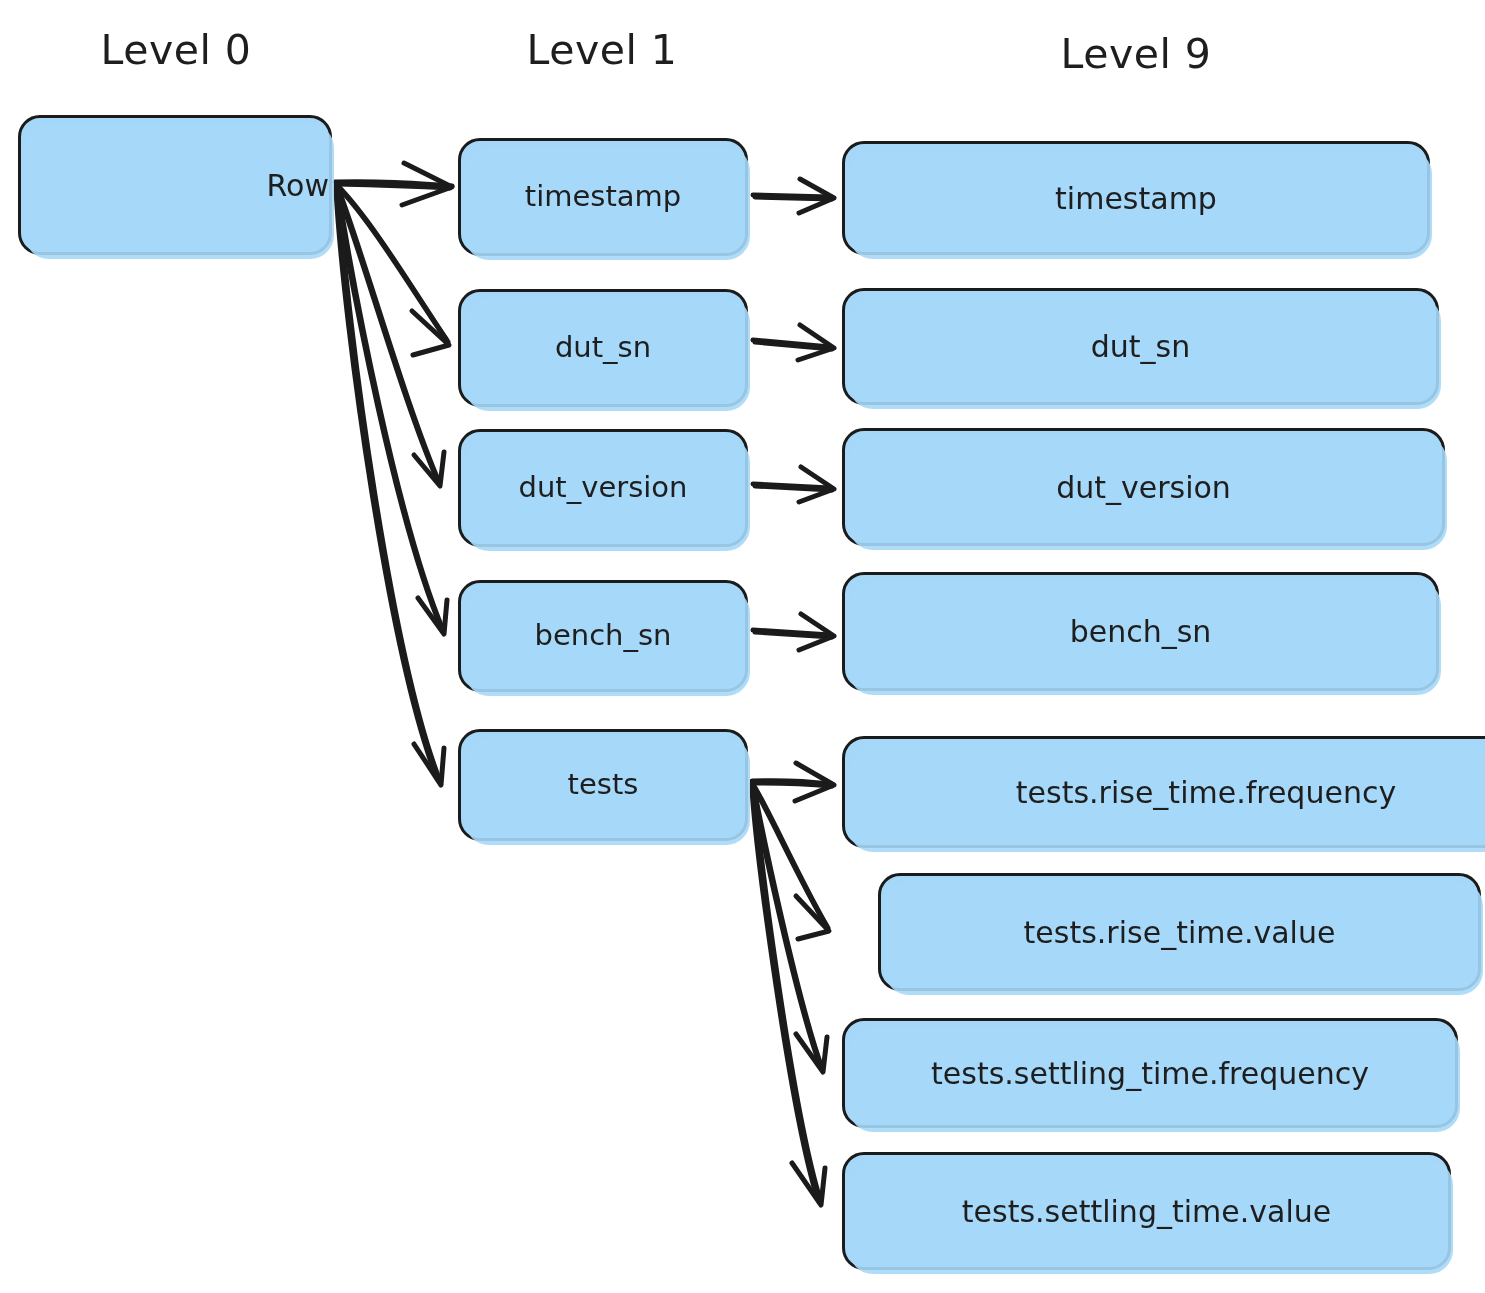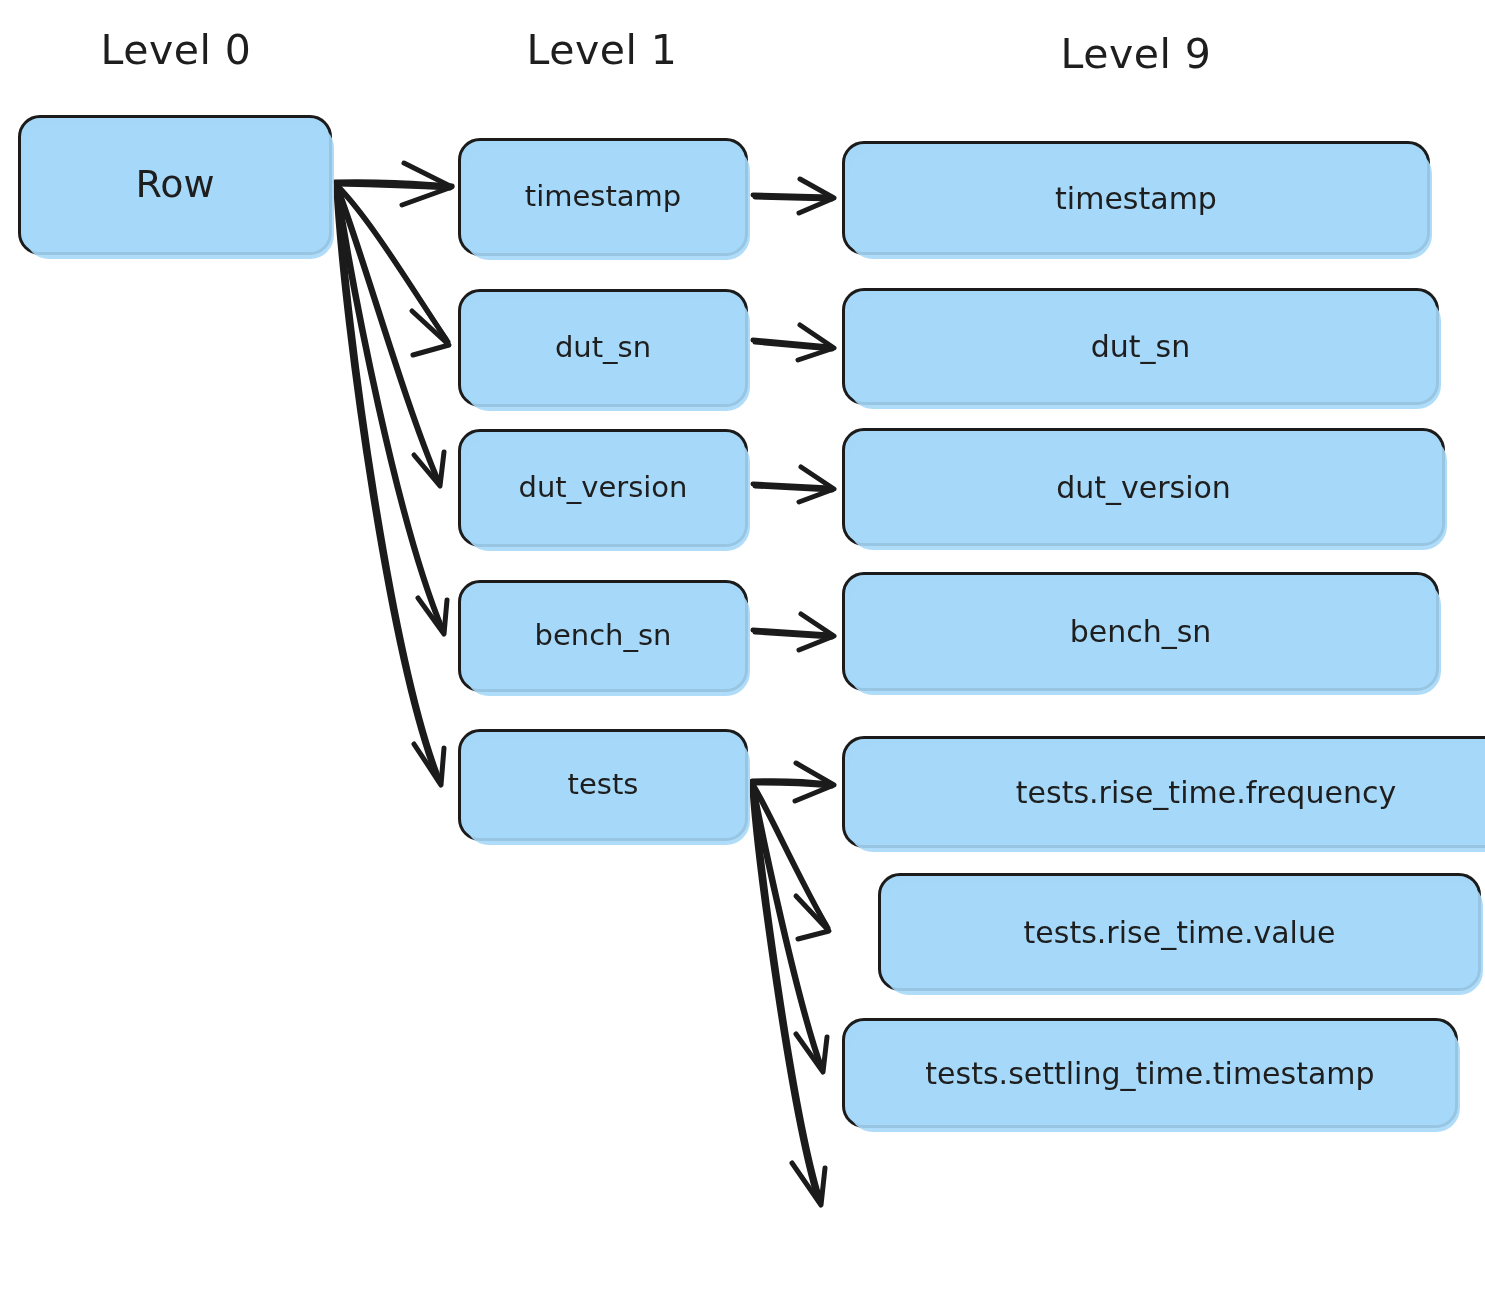--- a/index.html
+++ b/index.html
@@ -61,21 +61,21 @@
     bottom: -7px;
     background: #a5d8f8;
     border-radius: 24px;
     z-index: -1;
     opacity: .9;
   }
   .node > span {
     position: relative;
     z-index: 1;
   }
-  .node.lvl0 { font-size: 38px; }
+  .node.lvl0 { font-size: 30px; justify-content: flex-end; }
   .node.lvl1 { font-size: 29px; }
   .node.lvl2 { font-size: 30px; }
 </style>
 </head>
 <body>
 
 <div id="canvas">
 
   <svg id="edges" viewBox="0 0 1485 1293" xmlns="http://www.w3.org/2000/svg" aria-hidden="true">
 
@@ -204,16 +204,19 @@
   <div class="node lvl2" style="left:842px; top:572px; width:597px; height:119px;">
     <span>bench_sn</span>
   </div>
   <div class="node lvl2" style="left:842px; top:736px; width:728px; height:112px;justify-content:center;">
     <span>tests.rise_time.frequency</span>
   </div>
   <div class="node lvl2" style="left:842px; top:873px; width:603px; height:118px;margin-left:36px;">
     <span>tests.rise_time.value</span>
   </div>
   <div class="node lvl2" style="left:842px; top:1018px; width:616px; height:110px;">
-    <span>tests.settling_time.timestamp</span>
+    <span>tests.settling_time.frequency</span>
+  </div>
+  <div class="node lvl2" style="left:842px; top:1152px; width:609px; height:118px;">
+    <span>tests.settling_time.value</span>
   </div>
 
 </div>
 
 </body></html>

